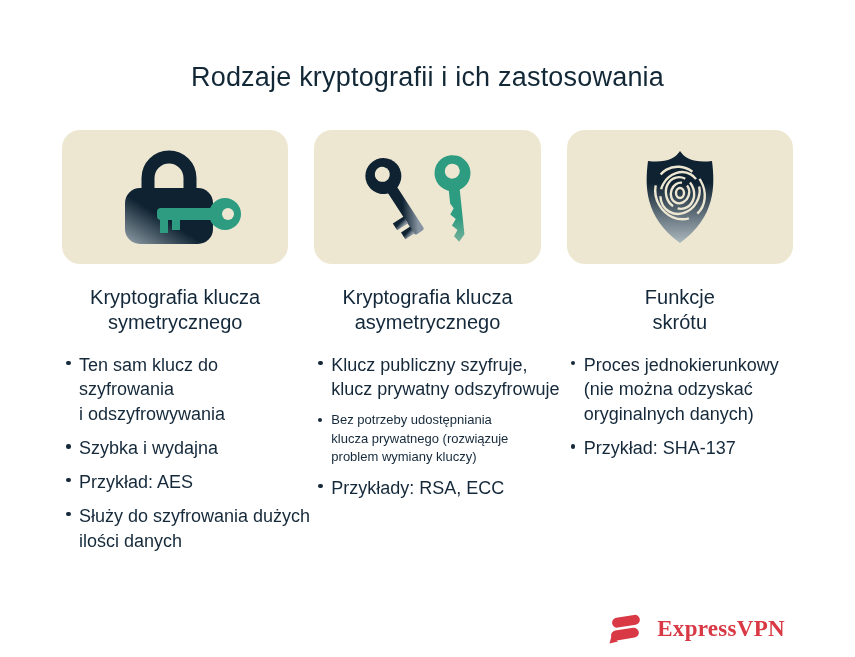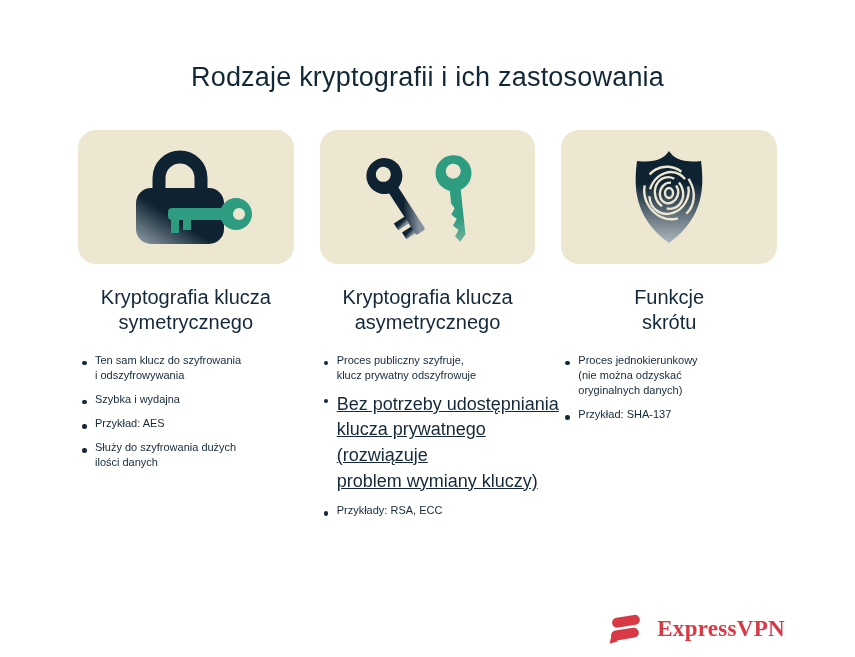--- a/index.html
+++ b/index.html
@@ -19,21 +19,21 @@
     padding-top: 50px;
     text-align: center;
     font-size: 27px;
     font-weight: 500;
     letter-spacing: 0.2px;
     color: #132837;
   }
   .cols {
     display: flex;
     gap: 26px;
-    padding: 0 78px;
+    padding: 0 62px;
     margin-top: 37px;
   }
   .col { flex: 1; min-width: 0; }
   .card {
     height: 134px;
     background: #EDE7D2;
     border-radius: 18px;
     display: flex;
     align-items: center;
     justify-content: center;
@@ -51,34 +51,34 @@
   .bullets {
     list-style: none;
     margin: 18px 0 0;
     padding: 0;
     width: 252px;
   }
   .bullets li {
     position: relative;
     padding-left: 17px;
     margin-bottom: 9px;
-    font-size: 11px;
+    font-size: 18px;
     line-height: 1.38;
   }
   .bullets li::before {
     content: "";
     position: absolute;
     left: 4px;
     top: 8px;
     width: 4.5px;
     height: 4.5px;
     border-radius: 50%;
     background: #15293A;
   }
-  .bullets li.small { font-size: 18px; line-height: 1.42; text-decoration: underline; }
+  .bullets li.small { font-size: 13px; line-height: 1.42; }
   .bullets li.small::before { top: 7px; width: 4px; height: 4px; }
   .bullet-text { white-space: pre-line; }
   .brand {
     position: absolute;
     right: 70px;
     bottom: 24px;
     display: flex;
     align-items: center;
     gap: 12px;
   }
@@ -153,21 +153,21 @@
           </g>
           <g transform="rotate(-6 103 50)">
             <circle cx="103" cy="26" r="18" fill="#2E9C80"></circle>
             <path d="M97.5 42 h11 v46 l-6 7 -4.5 -6 4 -6 -5 -5 4.5 -6 -5 -5 4 -6 -3 -5 z" fill="url(#keyGradTeal)"></path>
             <circle cx="103" cy="24" r="7.5" fill="#EDE7D2"></circle>
           </g>
         </svg>
       </div>
       <h2 class="heading">Kryptografia klucza asymetrycznego</h2>
       <ul class="bullets">
-        <li><span class="bullet-text">Proces publiczny szyfruje,
+        <li><span class="bullet-text">Klucz publiczny szyfruje,
 klucz prywatny odszyfrowuje</span></li>
         <li class="small"><span class="bullet-text">Bez potrzeby udostępniania
 klucza prywatnego (rozwiązuje
 problem wymiany kluczy)</span></li>
         <li><span class="bullet-text">Przykłady: RSA, ECC</span></li>
       </ul>
     </section>
 
     <section class="col">
       <div class="card">

